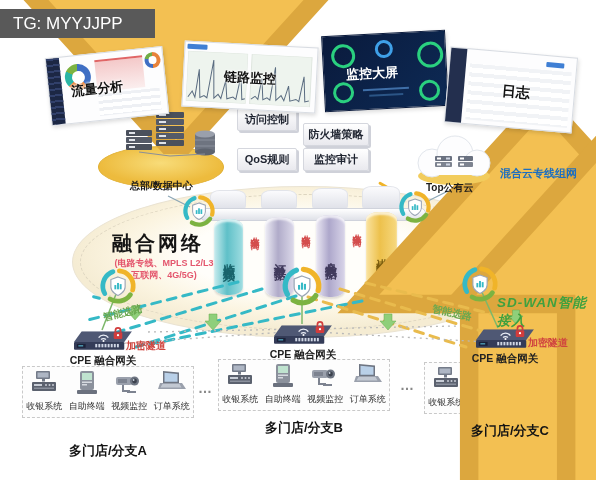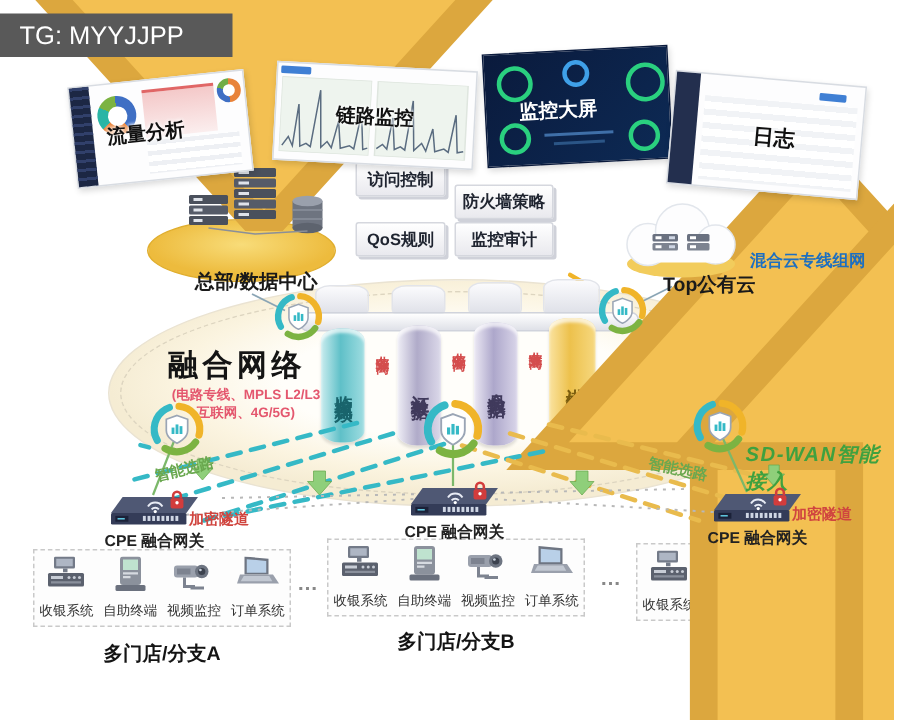--- a/index.html
+++ b/index.html
@@ -42,21 +42,21 @@
   .rlabel{z-index:4;font-size:10px;font-weight:bold;color:#d0453f;}
   .cpe-label{z-index:4;width:90px;text-align:center;font-size:10.5px;font-weight:bold;color:#222;}
   .branch-box{z-index:2;width:172px;height:52px;border:1px dashed #c9c9c9;background:rgba(252,252,252,.6);
               display:flex;justify-content:space-around;align-items:flex-start;padding-top:4px;box-sizing:border-box;}
   .dev{width:40px;text-align:center;}
   .dev-lb{font-size:9px;color:#333;margin-top:1px;}
   .branch-lb{z-index:4;width:172px;text-align:center;font-size:13px;font-weight:bold;color:#141414;}
   .dots{z-index:4;font-size:14px;font-weight:bold;color:#888;}
   #sdwan{z-index:4;font-size:13.5px;font-weight:bold;color:#3fa13f;letter-spacing:1px;font-style:italic;}
   #hybrid{z-index:4;font-size:11px;font-weight:bold;color:#1d6fc0;}
-  .site-lb{z-index:4;font-size:13px;font-weight:bold;color:#1a1a1a;}
+  .site-lb{z-index:4;font-size:10px;font-weight:bold;color:#1a1a1a;}
   svg.part{position:absolute;}
 </style>
 </head>
 <body>
 
 <div id="stage">
 
   <svg width="0" height="0" style="position:absolute" aria-hidden="true">
     <defs>
       <symbol id="i-ring" viewBox="0 0 40 40">
@@ -271,21 +271,21 @@
       <rect x="35" y="27.5" width="4" height="2" fill="#fff"></rect>
         <rect x="35" y="33.5" width="4" height="2" fill="#fff"></rect>
       <rect x="44" y="27.5" width="4" height="2" fill="#cfd6e4"></rect>
         <rect x="44" y="33.5" width="4" height="2" fill="#cfd6e4"></rect>
       <rect x="56" y="26" width="15" height="5" rx="1" fill="#6a7180"></rect>
         <rect x="56" y="32" width="15" height="5" rx="1" fill="#7d8390"></rect>
       <rect x="58" y="27.5" width="4" height="2" fill="#fff"></rect>
         <rect x="58" y="33.5" width="4" height="2" fill="#fff"></rect>
     </g>
   </svg>
-  <div class="abs site-lb" style="left:442px;top:181px;">Top公有云</div>
+  <div class="abs site-lb" style="left:426px;top:181px;">Top公有云</div>
   <div class="abs" id="hybrid" style="left:500px;top:166px;">混合云专线组网</div>
 
   <div class="abs" style="left:237px;top:108px;width:58px;height:21px;z-index:5;background:linear-gradient(#ffffff,#e9e9ee);border:1px solid #d5d7de;border-radius:2px;box-shadow:2px 2px 0 #cfd1d9;display:flex;align-items:center;justify-content:center;font-size:11px;font-weight:bold;color:#1f2430;">访问控制</div>
   <div class="abs" style="left:303px;top:123px;width:64px;height:21px;z-index:5;background:linear-gradient(#ffffff,#e9e9ee);border:1px solid #d5d7de;border-radius:2px;box-shadow:2px 2px 0 #cfd1d9;display:flex;align-items:center;justify-content:center;font-size:11px;font-weight:bold;color:#1f2430;">防火墙策略</div>
   <div class="abs" style="left:237px;top:148px;width:58px;height:21px;z-index:5;background:linear-gradient(#ffffff,#e9e9ee);border:1px solid #d5d7de;border-radius:2px;box-shadow:2px 2px 0 #cfd1d9;display:flex;align-items:center;justify-content:center;font-size:11px;font-weight:bold;color:#1f2430;">QoS规则</div>
   <div class="abs" style="left:303px;top:148px;width:64px;height:21px;z-index:5;background:linear-gradient(#ffffff,#e9e9ee);border:1px solid #d5d7de;border-radius:2px;box-shadow:2px 2px 0 #cfd1d9;display:flex;align-items:center;justify-content:center;font-size:11px;font-weight:bold;color:#1f2430;">监控审计</div>
 
   <div class="abs dash" style="left:48px;top:52px;width:116px;height:66px;transform:rotate(-6deg);">
     <div class="sidebar" style="width:13px;"></div>
     <div class="donut" style="left:17px;top:8px;width:26px;height:26px;background:conic-gradient(#3f6fc4 0 140deg,#e8833a 140deg 230deg,#2ab5a5 230deg 300deg,#7cb342 300deg 360deg);"></div>
@@ -375,21 +375,21 @@
         </svg>
       <div class="dev-lb">视频监控</div>
     </div>
     <div class="dev">
       <svg width="28" height="24" viewBox="0 0 28 24">
           <use href="#i-laptop"></use>
         </svg>
       <div class="dev-lb">订单系统</div>
     </div>
   </div>
-  <div class="abs branch-lb" style="left:22px;top:427px;">多门店/分支A</div>
+  <div class="abs branch-lb" style="left:22px;top:442px;">多门店/分支A</div>
 
   <div class="abs branch-box" style="left:218px;top:359px;">
     <div class="dev">
       <svg width="28" height="24" viewBox="0 0 28 24">
           <use href="#i-pos"></use>
         </svg>
       <div class="dev-lb">收银系统</div>
     </div>
     <div class="dev">
       <svg width="28" height="24" viewBox="0 0 28 24">
@@ -431,17 +431,18 @@
         </svg>
       <div class="dev-lb">视频监控</div>
     </div>
     <div class="dev">
       <svg width="28" height="24" viewBox="0 0 28 24">
           <use href="#i-laptop"></use>
         </svg>
       <div class="dev-lb">订单系统</div>
     </div>
   </div>
+  <div class="abs branch-lb" style="left:424px;top:422px;">多门店/分支C</div>
 
   <div class="abs dots" style="left:198px;top:380px;">…</div>
   <div class="abs dots" style="left:400px;top:377px;">…</div>
 
 </div>
 
 </body></html>

